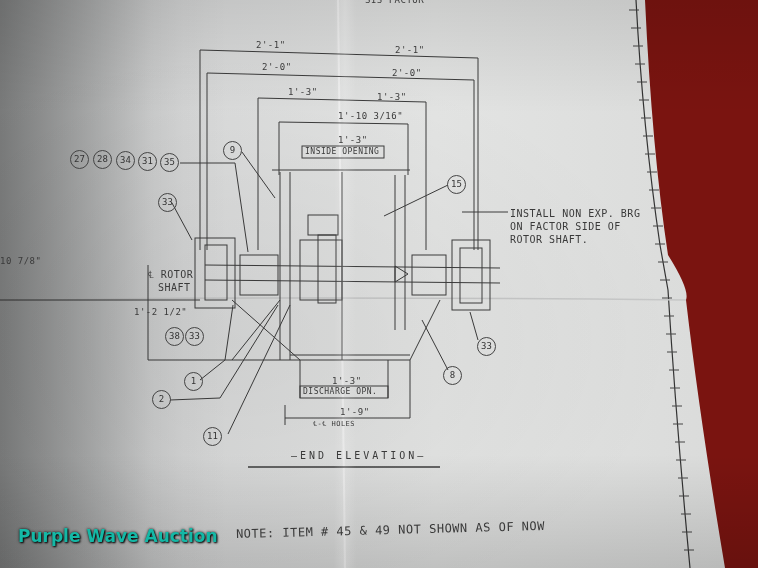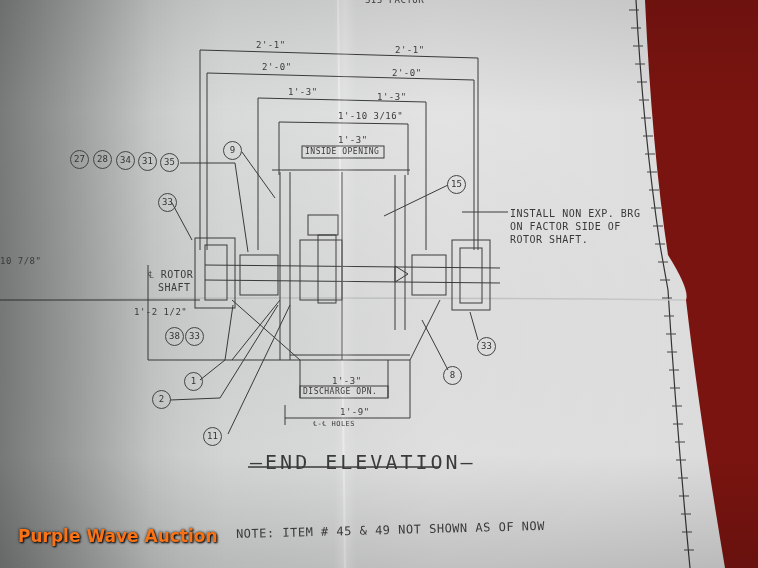--- a/index.html
+++ b/index.html
@@ -9,26 +9,26 @@
   .paper-shadow { position:absolute; inset:0; pointer-events:none;
     background:
       radial-gradient(ellipse at 30% 60%, rgba(0,0,0,0.06), transparent 60%),
       linear-gradient(90deg, rgba(0,0,0,0.0) 0%, rgba(0,0,0,0.0) 44%, rgba(255,255,255,0.18) 45.5%, rgba(0,0,0,0.0) 47%),
       linear-gradient(180deg, rgba(0,0,0,0.10) 0%, transparent 20%, transparent 80%, rgba(0,0,0,0.15) 100%),
       linear-gradient(90deg, rgba(0,0,0,0.35) 0%, rgba(0,0,0,0.05) 20%, transparent 30%); }
   .lbl { position:absolute; font-family:"DejaVu Sans Mono", monospace; color:#3a3a3a;
          letter-spacing:0.5px; white-space:nowrap; }
   .dim { font-size:9px; }
   .note { font-size:10px; line-height:13px; }
-  .title { font-size:20px; letter-spacing:3px; }
+  .title { font-size:10px; letter-spacing:3px;margin-left:41px; }
   .bubble { position:absolute; border:1px solid #444; border-radius:50%;
             width:17px; height:17px; font-size:9px; line-height:17px; text-align:center;
             font-family:"DejaVu Sans Mono", monospace; color:#333; background:transparent; }
   .watermark { position:absolute; left:18px; top:526px; font-family:"DejaVu Sans", sans-serif;
-               font-weight:bold; font-size:17px; color:#f97316;
+               font-weight:bold; font-size:17px; color:#14b8a6;
                text-shadow:1px 1px 2px #000, 0 0 3px rgba(0,0,0,0.8); }
 </style>
 </head>
 <body>
 
 <div class="stage">
   <svg width="758" height="568" viewBox="0 0 758 568" style="position:absolute;left:0;top:0">
     <defs>
       <linearGradient id="pg" x1="0" y1="0" x2="1" y2="0">
         <stop offset="0" stop-color="#b9bbbb"></stop>

